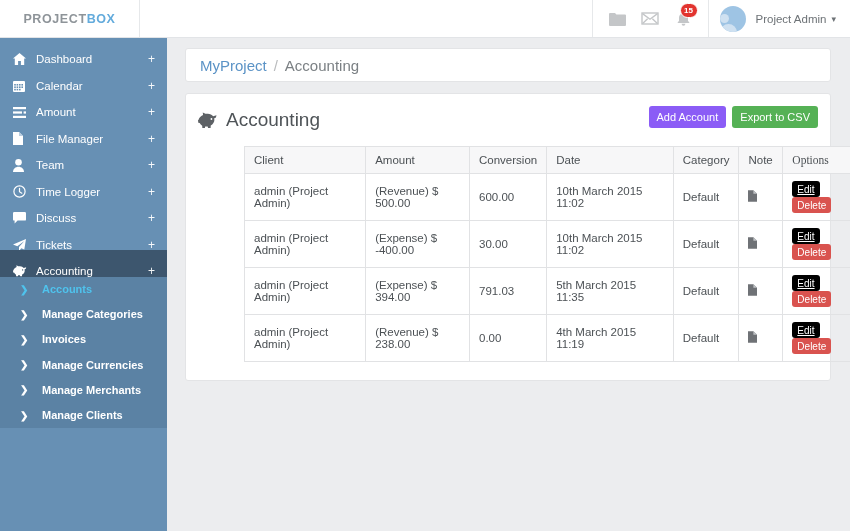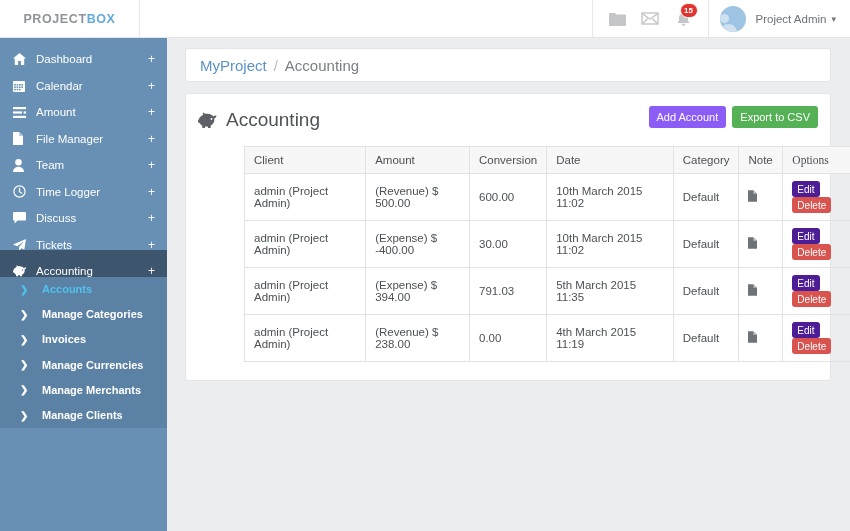--- a/index.html
+++ b/index.html
@@ -240,21 +240,21 @@
 
   .mini-btn {
     display: inline-flex; align-items: center; justify-content: center;
     font-size: 10px; color: #fff;
     border-radius: 3px;
     height: 16px;
     padding: 0 5px;
     border: none;
     font-family: "Liberation Sans", sans-serif;
   }
-  .mini-edit { background: #4c1d95; margin-right: 4px; }
+  .mini-edit { background: #000000; margin-right: 4px; text-decoration: underline; }
   .mini-del { background: #d9534f; }
 </style>
 </head>
 <body>
 
 <div class="topbar">
   <div class="logo-wrap">
     <div class="logo">
       <span class="l1">PROJECT</span><span class="l2">BOX</span>
     </div>

